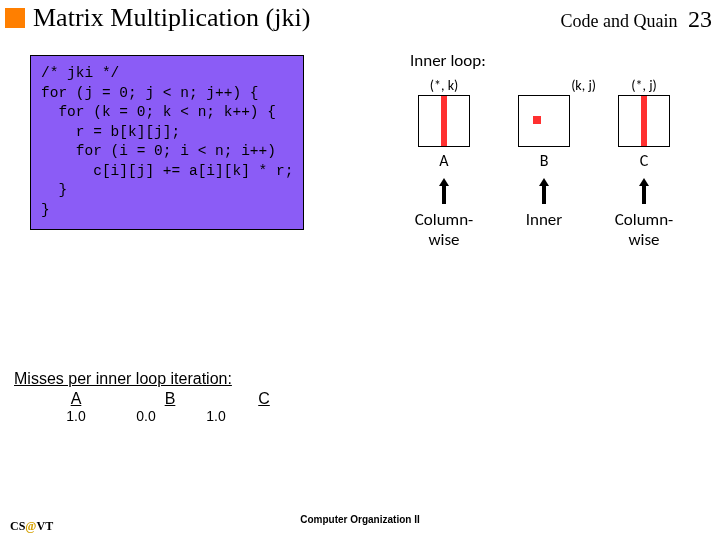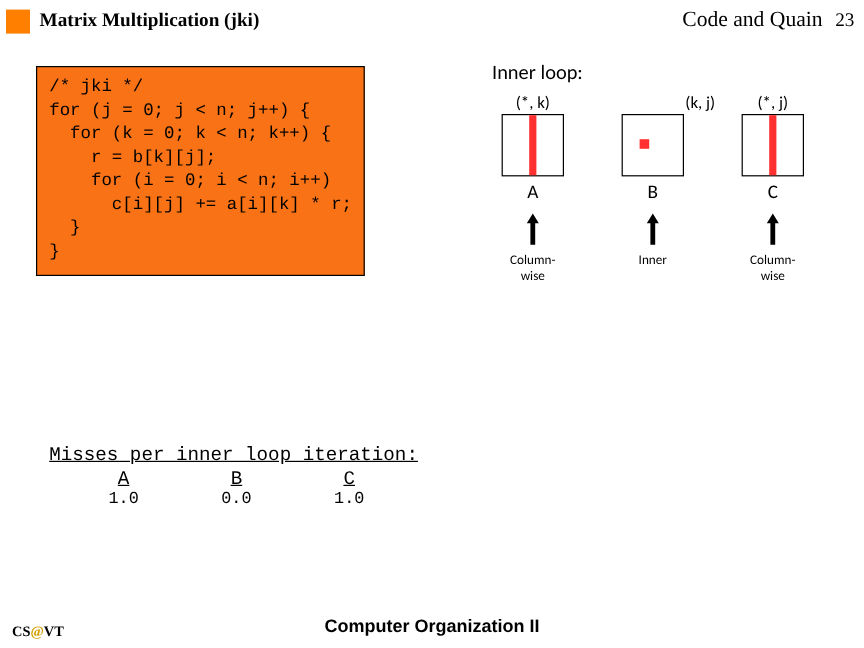--- a/index.html
+++ b/index.html
@@ -1,45 +1,45 @@
 <!DOCTYPE html>
 <html><head>
 <meta charset="utf-8">
 <style>
 html,body{margin:0;padding:0;width:720px;height:540px;background:#fff;font-family:Georgia,'Times New Roman',serif;color:#000;overflow:hidden}
 .slide{position:relative;width:720px;height:540px}
 .hdr{display:flex;align-items:center;height:36px}
 .corner{width:20px;height:20px;background:#ff7f00;margin-left:5px;margin-right:8px}
-.title{font-size:16px;font-weight:700}
+.title{font-size:26px;font-weight:400}
 .hright{position:absolute;right:8px;top:6px;font-size:18px}
-.pgnum{font-size:16px;margin-left:6px}
+.pgnum{font-size:24px;margin-left:6px}
 .body{position:absolute;left:30px;top:55px;right:10px}
-.codebox{display:inline-block;background:#f97316;border:1px solid #000;padding:8px 10px 8px 10px;font-family:'Courier New',monospace;font-size:14.5px;line-height:1.35;white-space:pre}
+.codebox{display:inline-block;background:#8b5cf6;border:1px solid #000;padding:8px 10px 8px 10px;font-family:'Courier New',monospace;font-size:14.5px;line-height:1.35;white-space:pre}
 .right{position:absolute;left:410px;top:50px;width:300px}
 .innerlbl{font-family:Calibri,Arial,sans-serif;font-size:17px;margin-bottom:6px}
 .mats{display:flex;gap:32px;margin-top:2px}
 .mcol{display:flex;flex-direction:column;align-items:center;width:68px}
 .coord{font-family:Calibri,Arial,sans-serif;font-size:14px;text-align:center;height:18px}
 .mbox{width:50px;height:50px;border:1px solid #000;position:relative;background:#fff}
 .colstripe{position:absolute;top:0;bottom:0;width:6px;left:22px;background:#ff3030}
 .dot{position:absolute;width:8px;height:8px;background:#ff3030;left:14px;top:20px}
 .mname{font-family:Calibri,Arial,sans-serif;font-size:16px;margin-top:4px}
 .arrow{margin-top:6px}
 .arrow svg{display:block}
-.access{font-family:Calibri,Arial,sans-serif;font-size:11px;text-align:center;margin-top:4px;line-height:1.2}
-.misses{position:absolute;left:41px;top:370px;font-family:Liberation Mono, monospace;font-size:16px}
+.access{font-family:Calibri,Arial,sans-serif;font-size:17px;text-align:center;margin-top:4px;line-height:1.2}
+.misses{position:absolute;left:14px;top:370px;font-family:Liberation Sans, sans-serif;font-size:16px}
 .mtitle{text-decoration:underline}
 .mrow{display:flex;gap:60px;margin-left:45px;margin-top:2px}
 .mhdr{text-decoration:underline;width:34px;text-align:center}
-.mrow2{display:flex;gap:60px;margin-left:45px;font-size:14px}
+.mrow2{display:flex;gap:36px;margin-left:45px;font-size:14px}
 .mval{width:34px;text-align:center}
 .footer{position:absolute;bottom:6px;left:0;right:0;height:20px}
 .fleft{position:absolute;left:10px;bottom:0;font-family:Liberation Serif, serif;font-size:12px;font-weight:bold}
 .fleft .at{color:#d4a000}
-.fcenter{position:absolute;left:0;right:0;text-align:center;font-family:Arial,sans-serif;font-size:15px;font-weight:bold}
+.fcenter{position:absolute;left:0;right:0;text-align:center;font-family:Arial,sans-serif;font-size:10px;font-weight:bold}
 .fright{position:absolute;right:8px;bottom:0;font-family:Arial,sans-serif;font-size:10px}
 </style>
 </head>
 <body>
 <div class="slide">
 
 <div class="hdr">
   <div class="corner"></div>
   <div class="title">Matrix Multiplication (jki)</div>
   <div class="hright">

